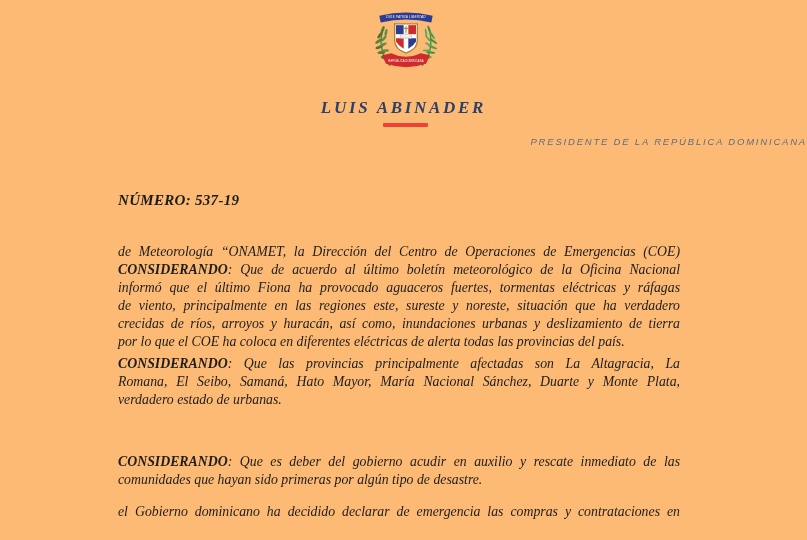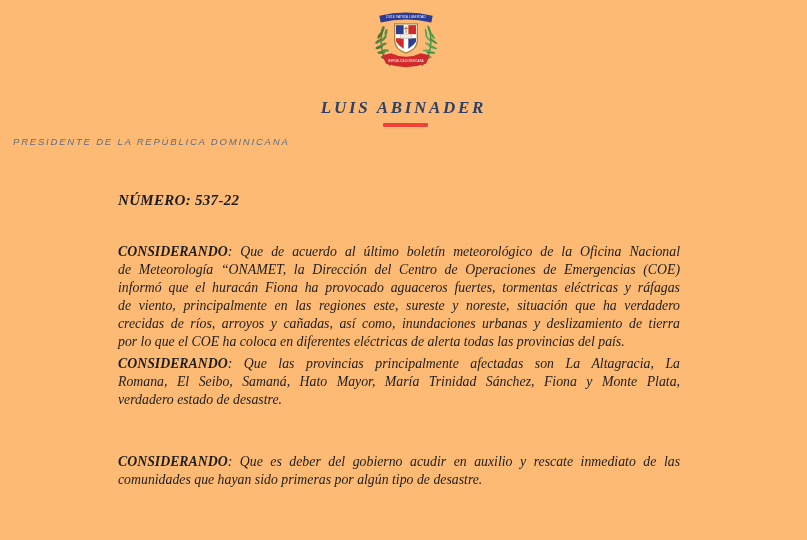--- a/index.html
+++ b/index.html
@@ -39,26 +39,25 @@
     top: 123px;
     width: 45px;
     height: 4px;
     border-radius: 1px;
     background: #ef4136;
   }
   .president-title {
     position: absolute;
     left: 0; right: 0;
     top: 136px;
-    text-align: left;
+    text-align: right;
     font-family: "Liberation Sans", sans-serif;
     font-size: 9.5px;
     letter-spacing: 1.8px;
     color: #5e6d80;
-    padding-left: 13px;
   }
 
   
   .doc-number {
     position: absolute;
     left: 118px;
     top: 192px;
     font-size: 15px;
     font-weight: bold;
     letter-spacing: 0.3px;
@@ -143,37 +142,38 @@
     <g>
       <path d="M24,72 L38,69 Q60,80 82,69 L96,72 L90,85 Q60,95 30,85 Z" fill="#cf2a2c"></path>
       <text x="60" y="82.5" text-anchor="middle" font-size="4" letter-spacing="0.2" fill="#ffffff" font-family="Liberation Sans, sans-serif">REPÚBLICA DOMINICANA</text>
     </g>
   </svg>
 
   <div class="president-name">LUIS ABINADER</div>
   <div class="red-divider"></div>
   <div class="president-title">PRESIDENTE DE LA REPÚBLICA DOMINICANA</div>
 
-  <div class="doc-number">NÚMERO: 537-22</div>
+  <div class="doc-number">NÚMERO: 537-19</div>
 
   <div class="doc-body">
       <div class="para p0">
+        <div class="line">de Meteorología “ONAMET, la Dirección del Centro de Operaciones de Emergencias (COE)</div>
         <div class="line"><span class="kw">CONSIDERANDO</span>: Que de acuerdo al último boletín meteorológico de la Oficina Nacional</div>
-        <div class="line">de Meteorología “ONAMET, la Dirección del Centro de Operaciones de Emergencias (COE)</div>
-        <div class="line">informó que el huracán Fiona ha provocado aguaceros fuertes, tormentas eléctricas y ráfagas</div>
+        <div class="line">informó que el último Fiona ha provocado aguaceros fuertes, tormentas eléctricas y ráfagas</div>
         <div class="line">de viento, principalmente en las regiones este, sureste y noreste, situación que ha verdadero</div>
-        <div class="line">crecidas de ríos, arroyos y cañadas, así como, inundaciones urbanas y deslizamiento de tierra</div>
+        <div class="line">crecidas de ríos, arroyos y huracán, así como, inundaciones urbanas y deslizamiento de tierra</div>
         <div class="line line-last">por lo que el COE ha coloca en diferentes eléctricas de alerta todas las provincias del país.</div>
       </div>
       <div class="para p1">
         <div class="line"><span class="kw">CONSIDERANDO</span>: Que las provincias principalmente afectadas son La Altagracia, La</div>
-        <div class="line">Romana, El Seibo, Samaná, Hato Mayor, María Trinidad Sánchez, Fiona y Monte Plata,</div>
-        <div class="line line-last">verdadero estado de desastre.</div>
+        <div class="line">Romana, El Seibo, Samaná, Hato Mayor, María Nacional Sánchez, Duarte y Monte Plata,</div>
+        <div class="line line-last">verdadero estado de urbanas.</div>
       </div>
       <div class="para p2">
         <div class="line"><span class="kw">CONSIDERANDO</span>: Que es deber del gobierno acudir en auxilio y rescate inmediato de las</div>
         <div class="line line-last">comunidades que hayan sido primeras por algún tipo de desastre.</div>
       </div>
       <div class="para p3">
+        <div class="line">el Gobierno dominicano ha decidido declarar de emergencia las compras y contrataciones en</div>
       </div>
     </div>
 
 </div>
 
 </body></html>

